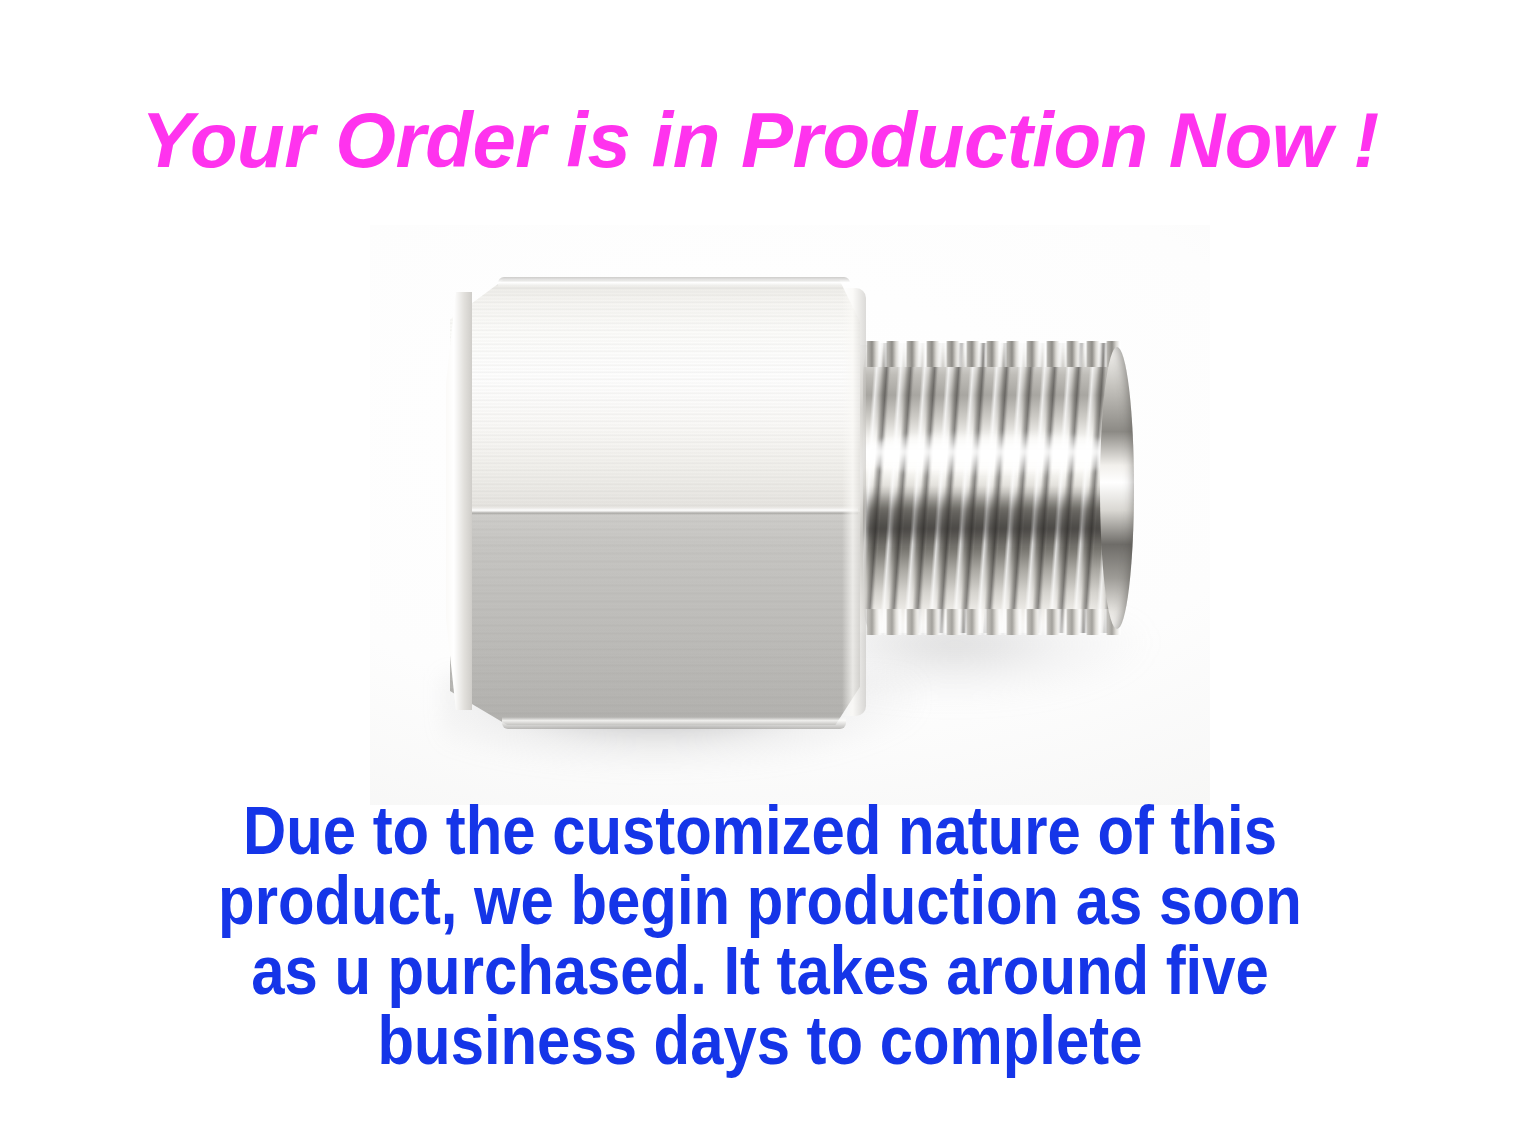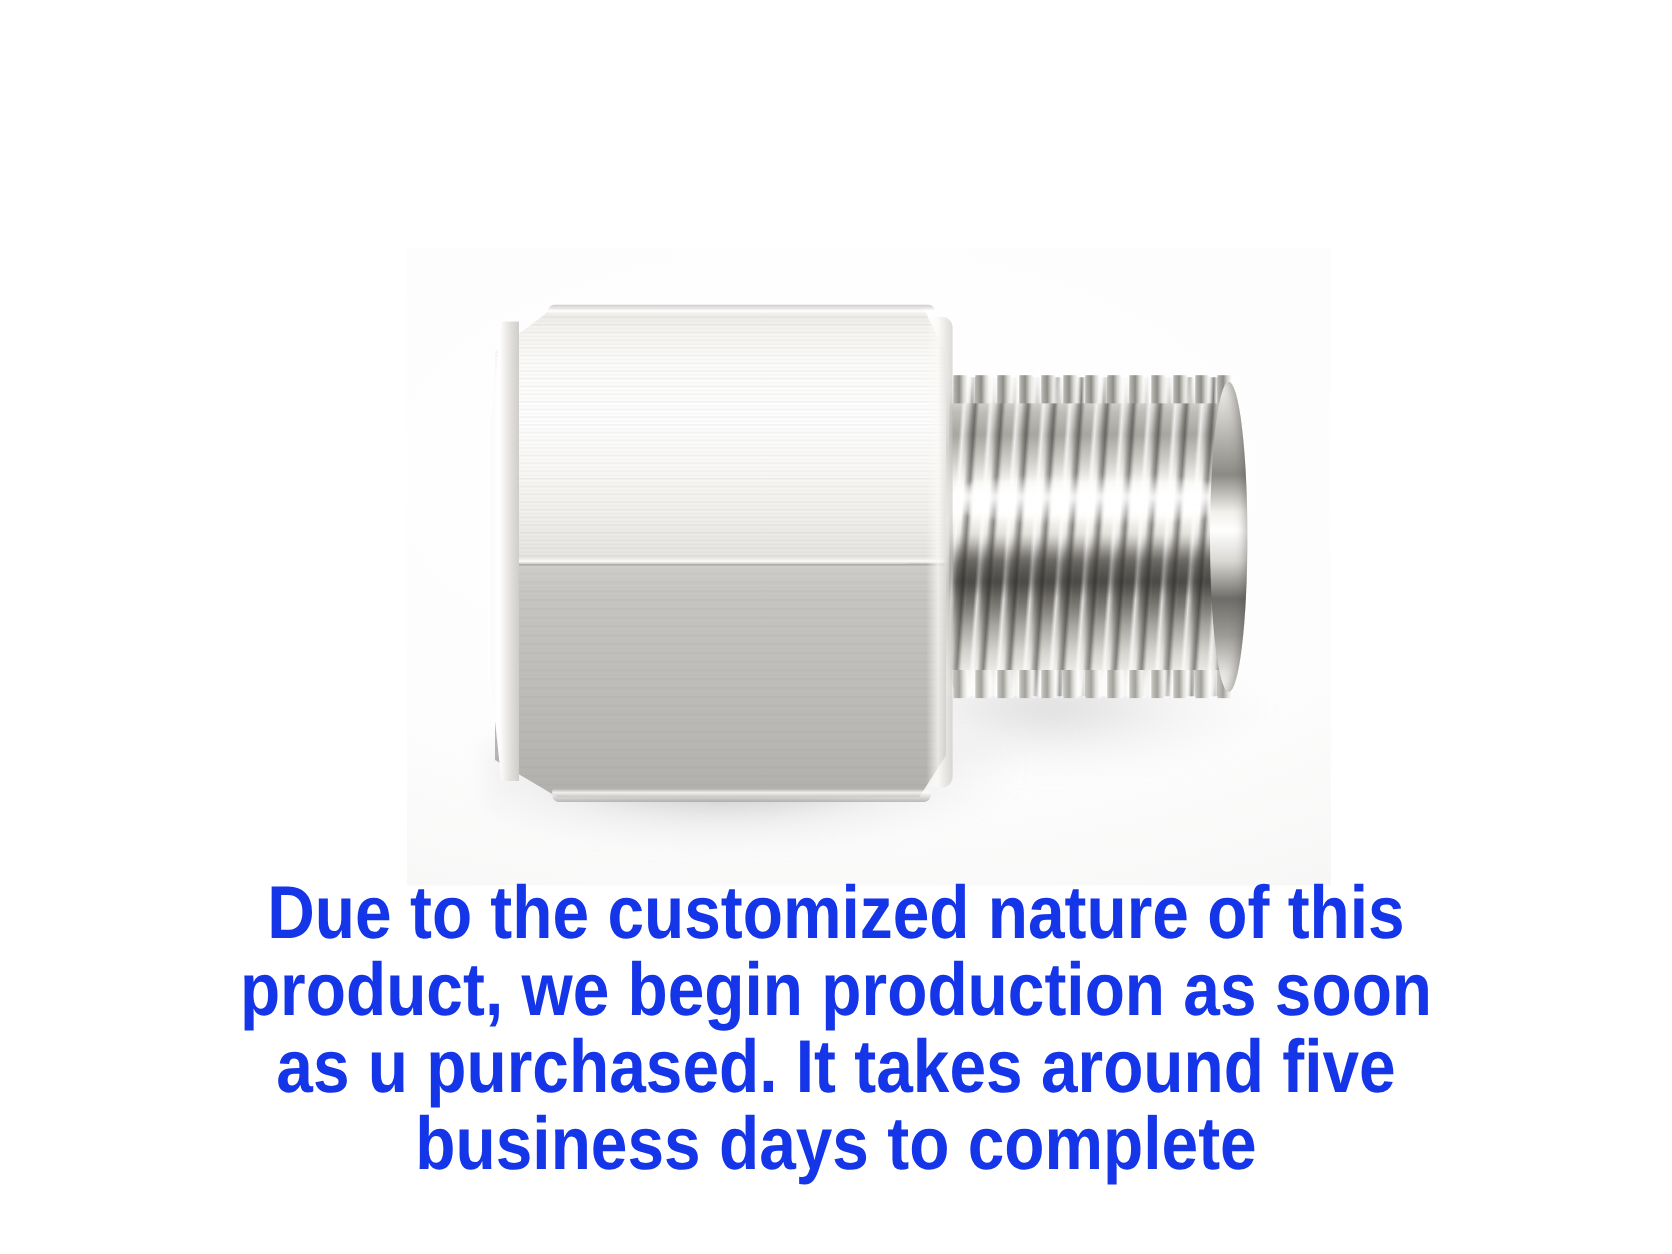--- a/index.html
+++ b/index.html
@@ -370,20 +370,21 @@
     transform: scaleX(0.88);
     transform-origin: center top;
   }
   .message-line { display: block; white-space: nowrap; }
 </style>
 </head>
 <body>
 
 <div class="page">
 
+  <div class="headline">Your Order is in Production Now !</div>
 
   <div class="photo">
     <div class="photo-bg"></div>
     <div class="cast-shadow"></div>
     <div class="cast-shadow-2"></div>
 
     <div class="shoulder"></div>
 
     <div class="thread-group">
       <div class="thread-core"></div>

